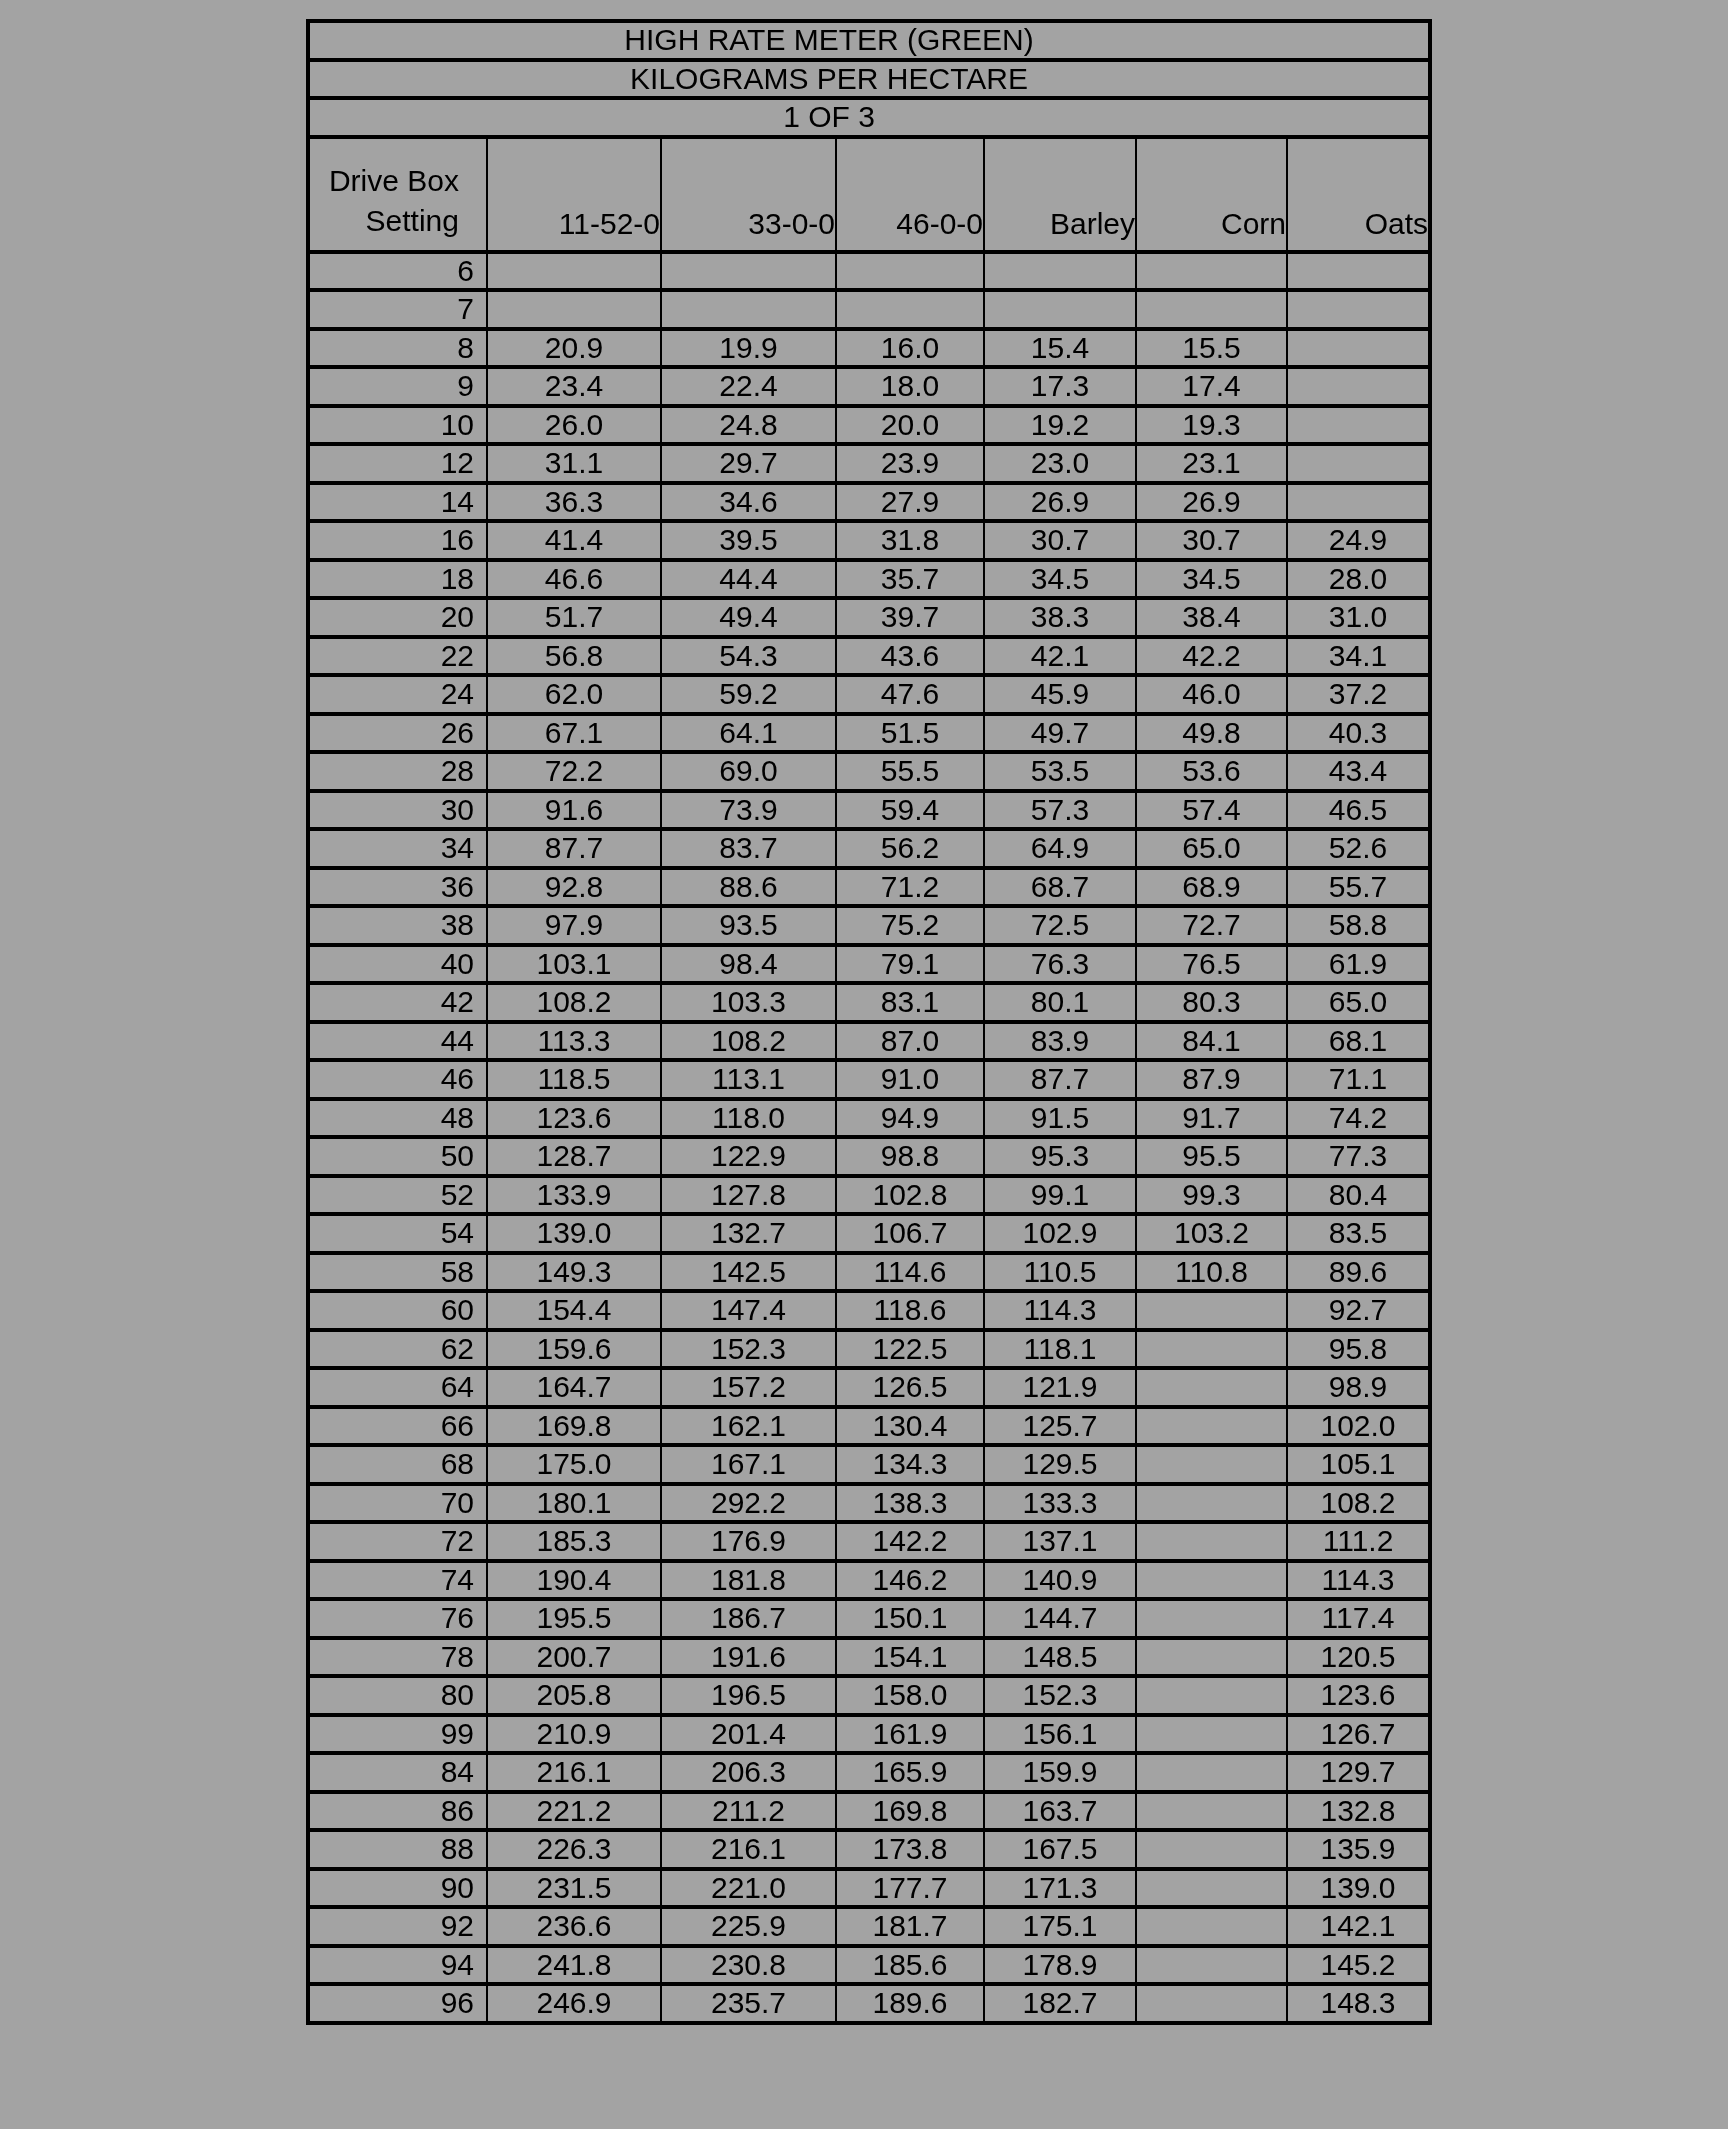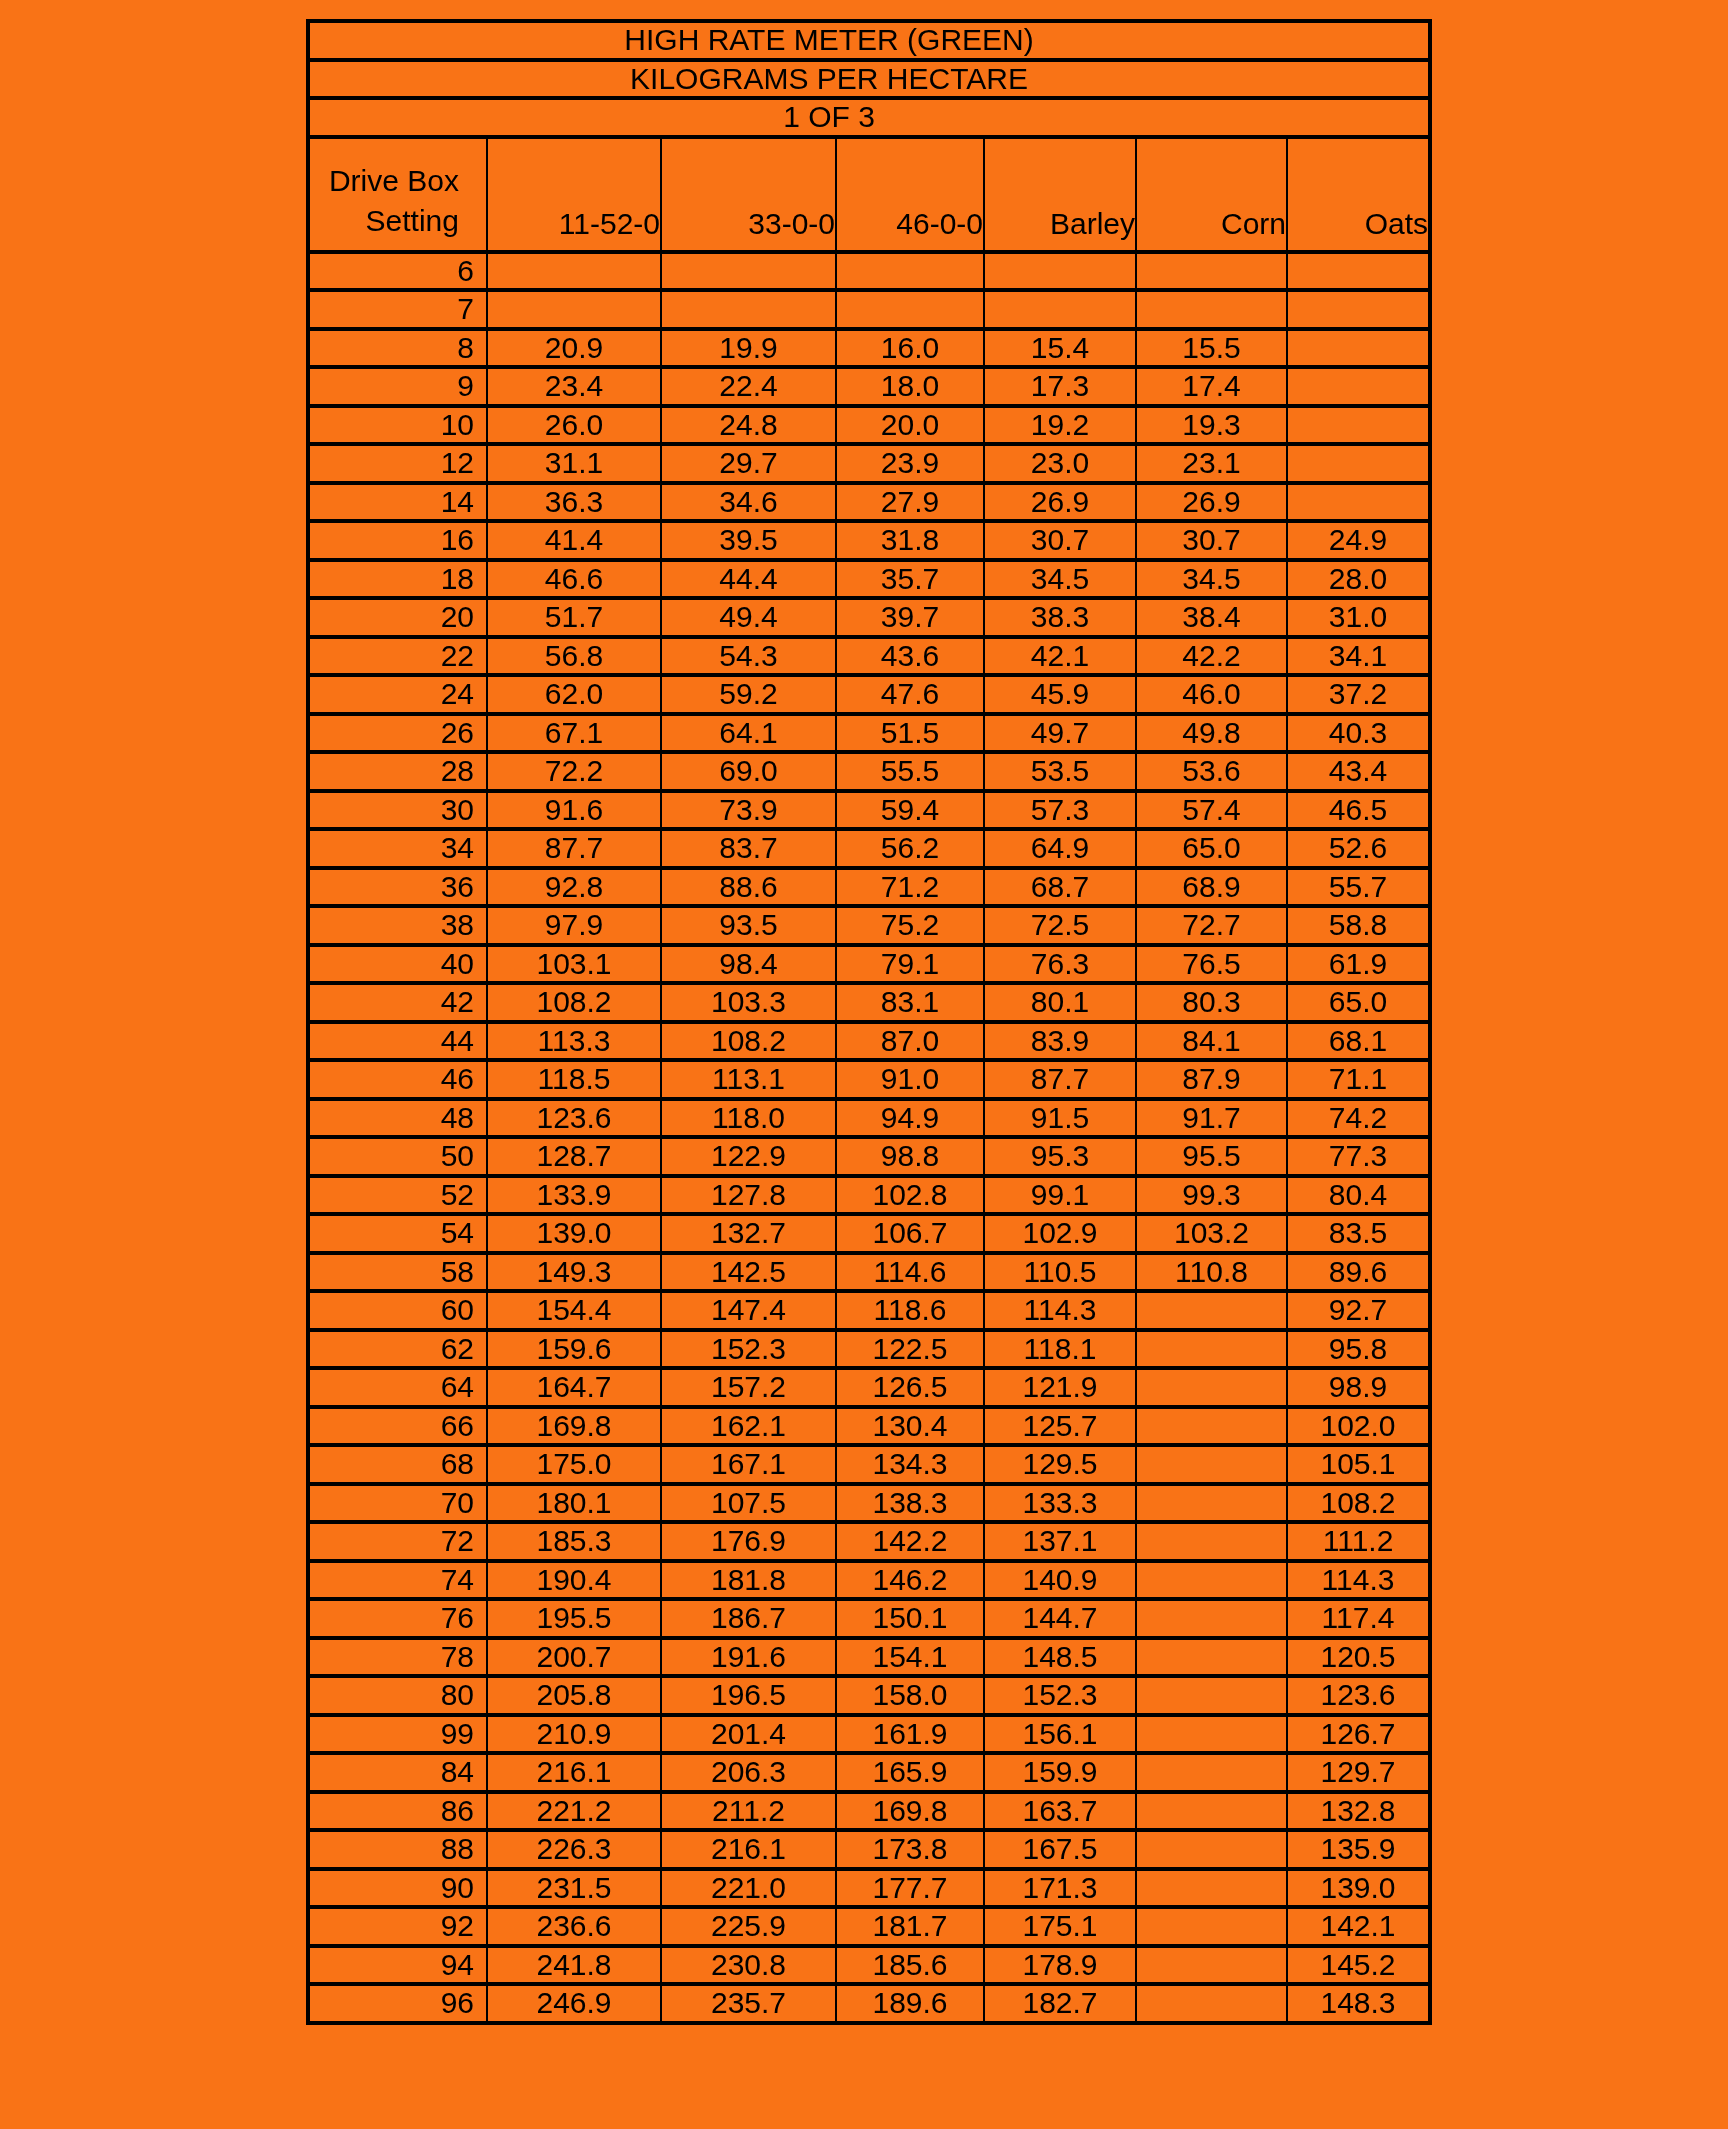--- a/index.html
+++ b/index.html
@@ -9,21 +9,21 @@
     height: 2129px;
     background: #ffffff;
     position: relative;
     font-family: "Liberation Sans", sans-serif;
     color: #000000;
     overflow: hidden;
   }
   .page {
     position: absolute;
     inset: 0;
-    background: #f97316;
+    background: #a3a3a3;
     text-decoration: underline;
   }
   table.rate-table {
     position: absolute;
     left: 306px;
     top: 19px;
     width: 1121px;
     table-layout: fixed;
     border-collapse: collapse;
     border: 4px solid #000000;
@@ -390,21 +390,21 @@
     <td class="value-cell">175.0</td>
     <td class="value-cell">167.1</td>
     <td class="value-cell">134.3</td>
     <td class="value-cell">129.5</td>
     <td class="value-cell"></td>
     <td class="value-cell">105.1</td>
   </tr>
         <tr class="data-row">
     <td class="setting-cell">70</td>
     <td class="value-cell">180.1</td>
-    <td class="value-cell">107.5</td>
+    <td class="value-cell">292.2</td>
     <td class="value-cell">138.3</td>
     <td class="value-cell">133.3</td>
     <td class="value-cell"></td>
     <td class="value-cell">108.2</td>
   </tr>
         <tr class="data-row">
     <td class="setting-cell">72</td>
     <td class="value-cell">185.3</td>
     <td class="value-cell">176.9</td>
     <td class="value-cell">142.2</td>

